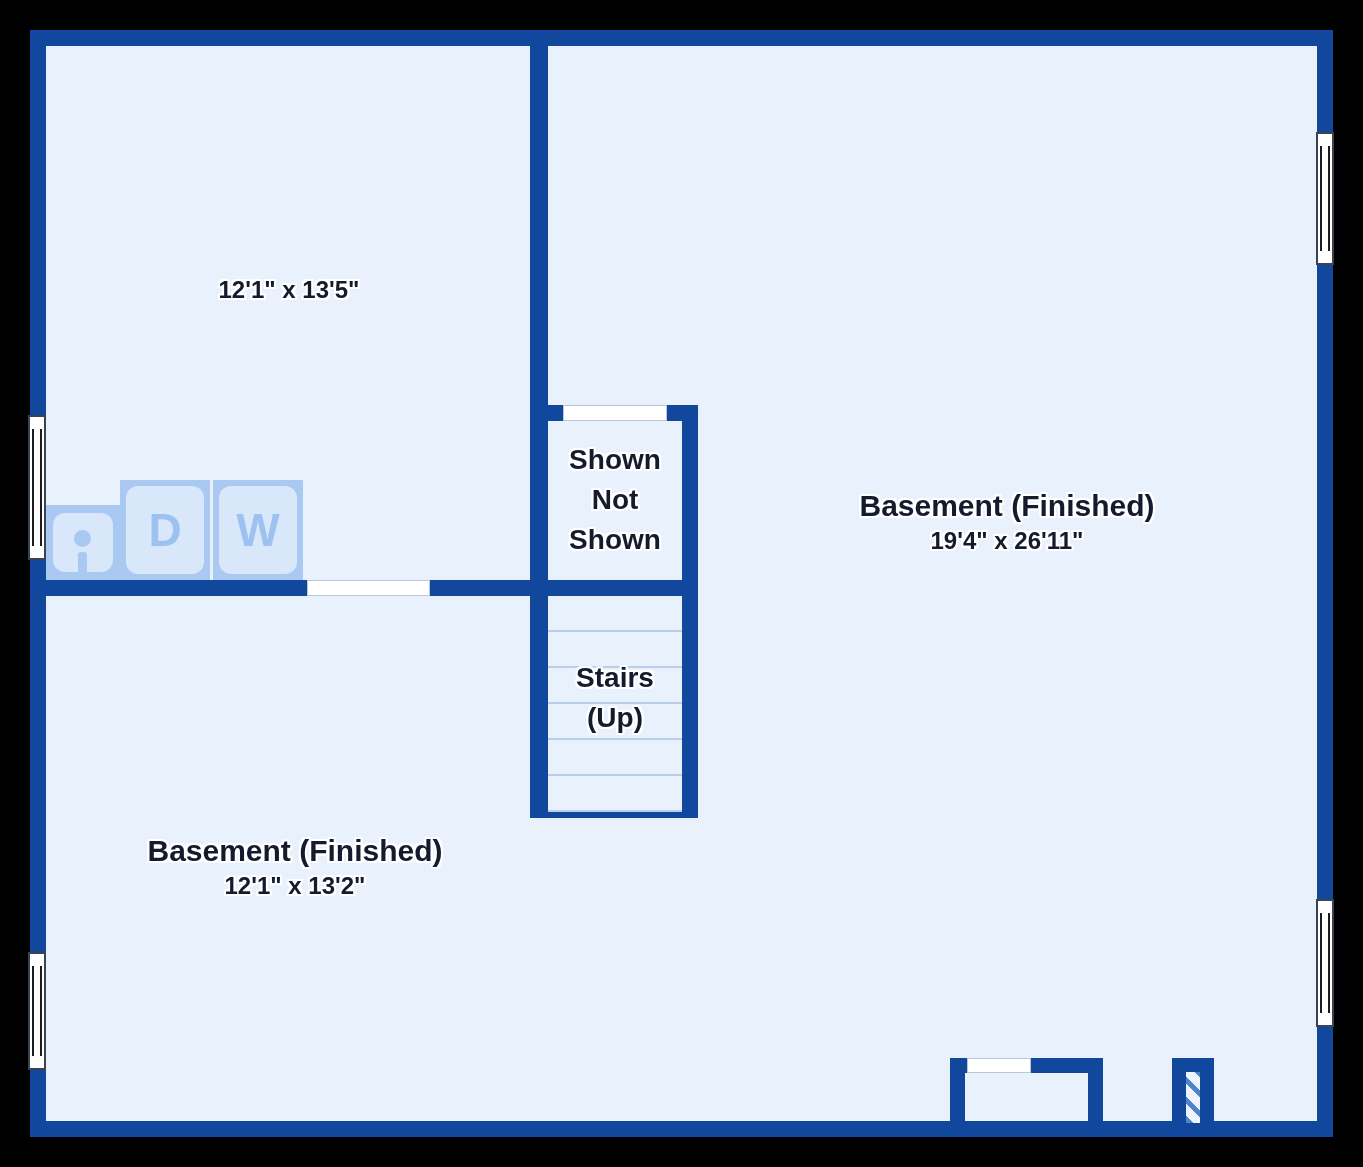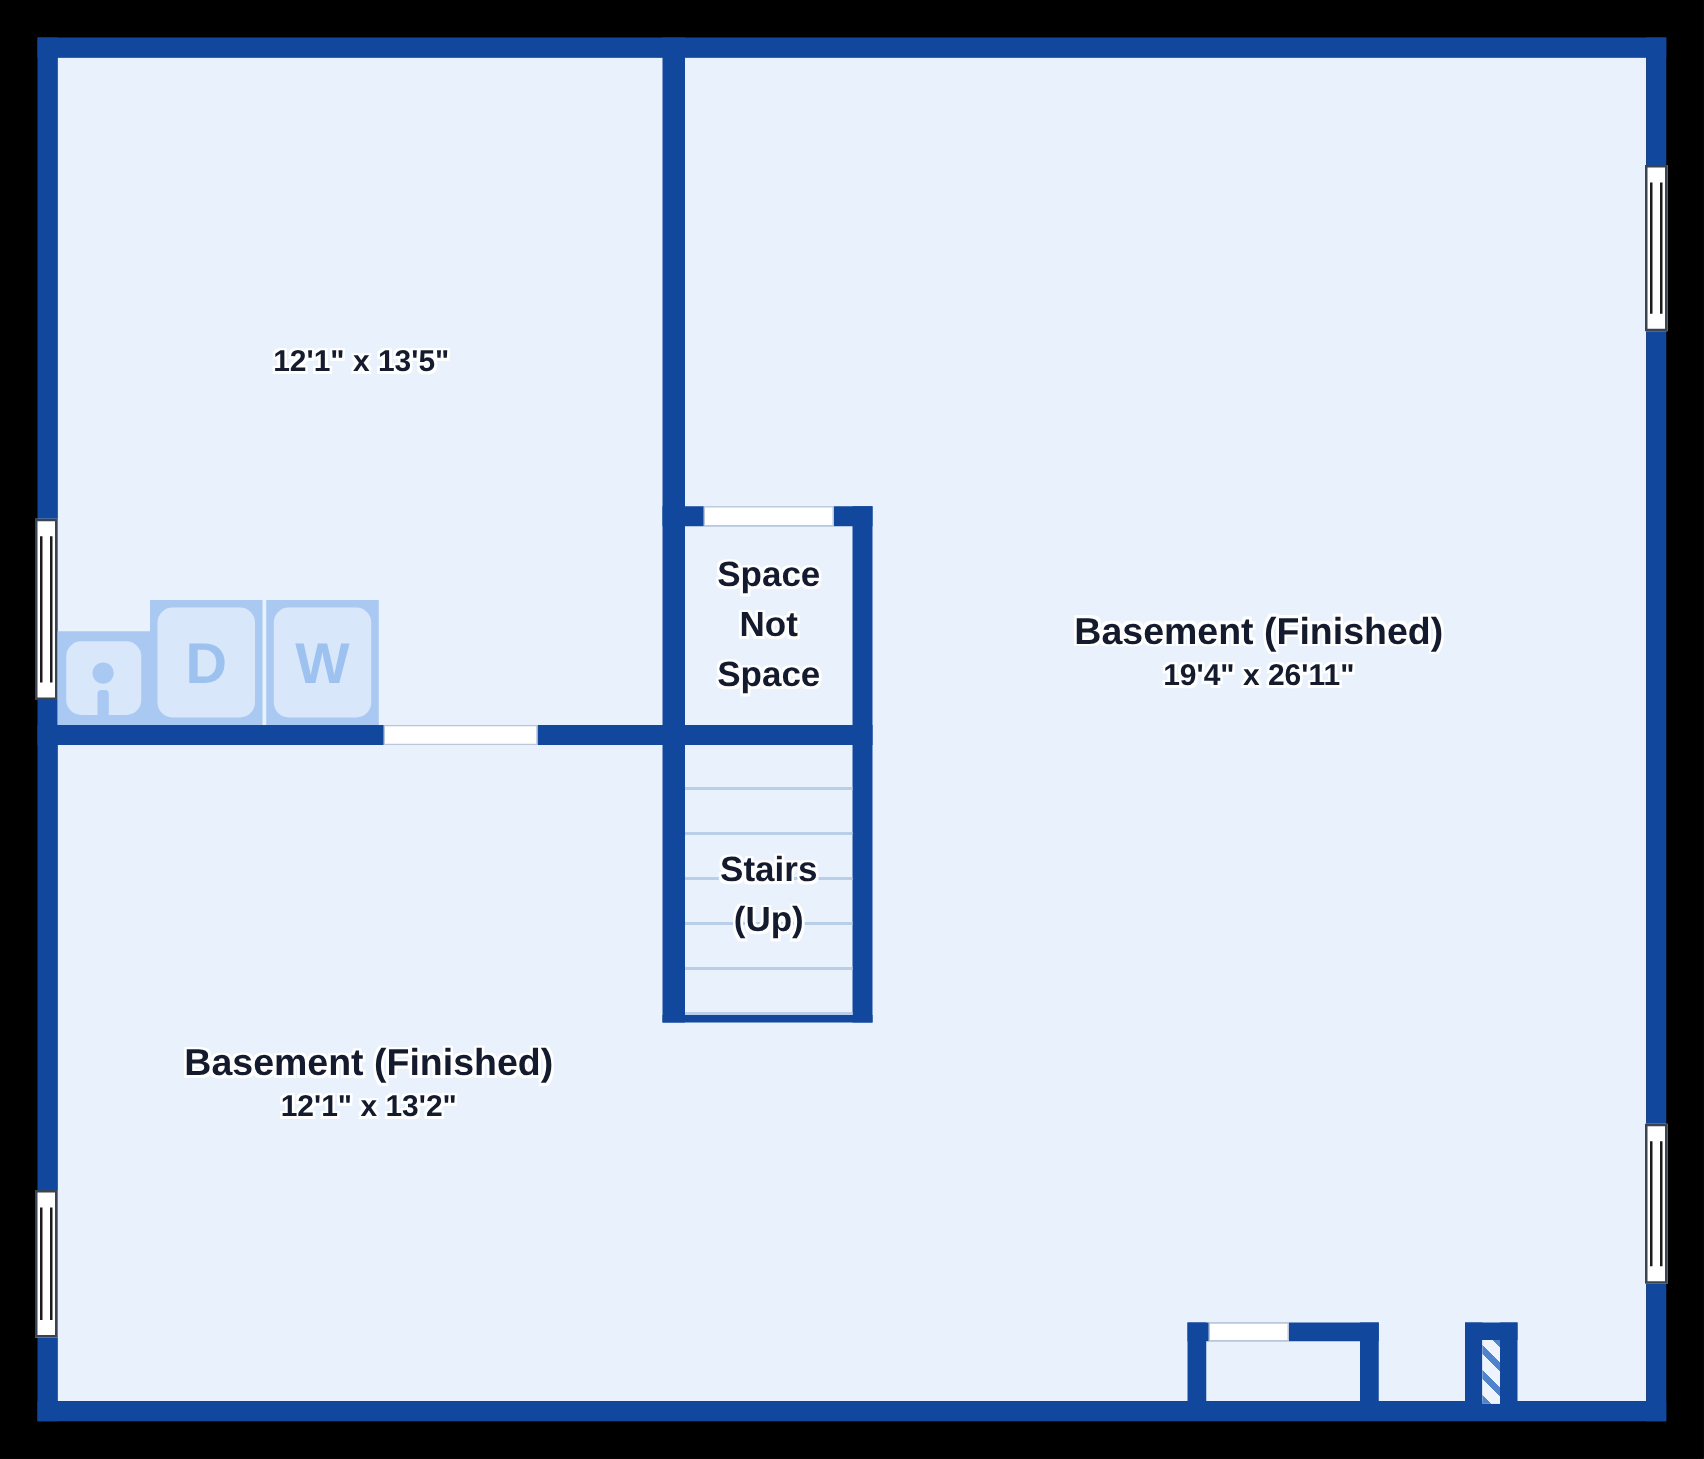--- a/index.html
+++ b/index.html
@@ -103,17 +103,17 @@
   <div class="room-label" style="left:807px;top:487px;width:400px;">
     <div class="title">Basement (Finished)</div>
     <div class="dims">19'4" x 26'11"</div>
   </div>
 
   <div class="room-label" style="left:95px;top:832px;width:400px;">
     <div class="title">Basement (Finished)</div>
     <div class="dims">12'1" x 13'2"</div>
   </div>
 
-  <div class="mid-label" style="left:552px;top:440px;width:126px;">Space Not Space</div>
+  <div class="mid-label" style="left:552px;top:440px;width:126px;">Shown Not Shown</div>
 
-  <div class="mid-label" style="left:558px;top:676px;width:114px;">Stairs (Up)</div>
+  <div class="mid-label" style="left:558px;top:658px;width:114px;">Stairs (Up)</div>
 
 </div>
 
 </body></html>

